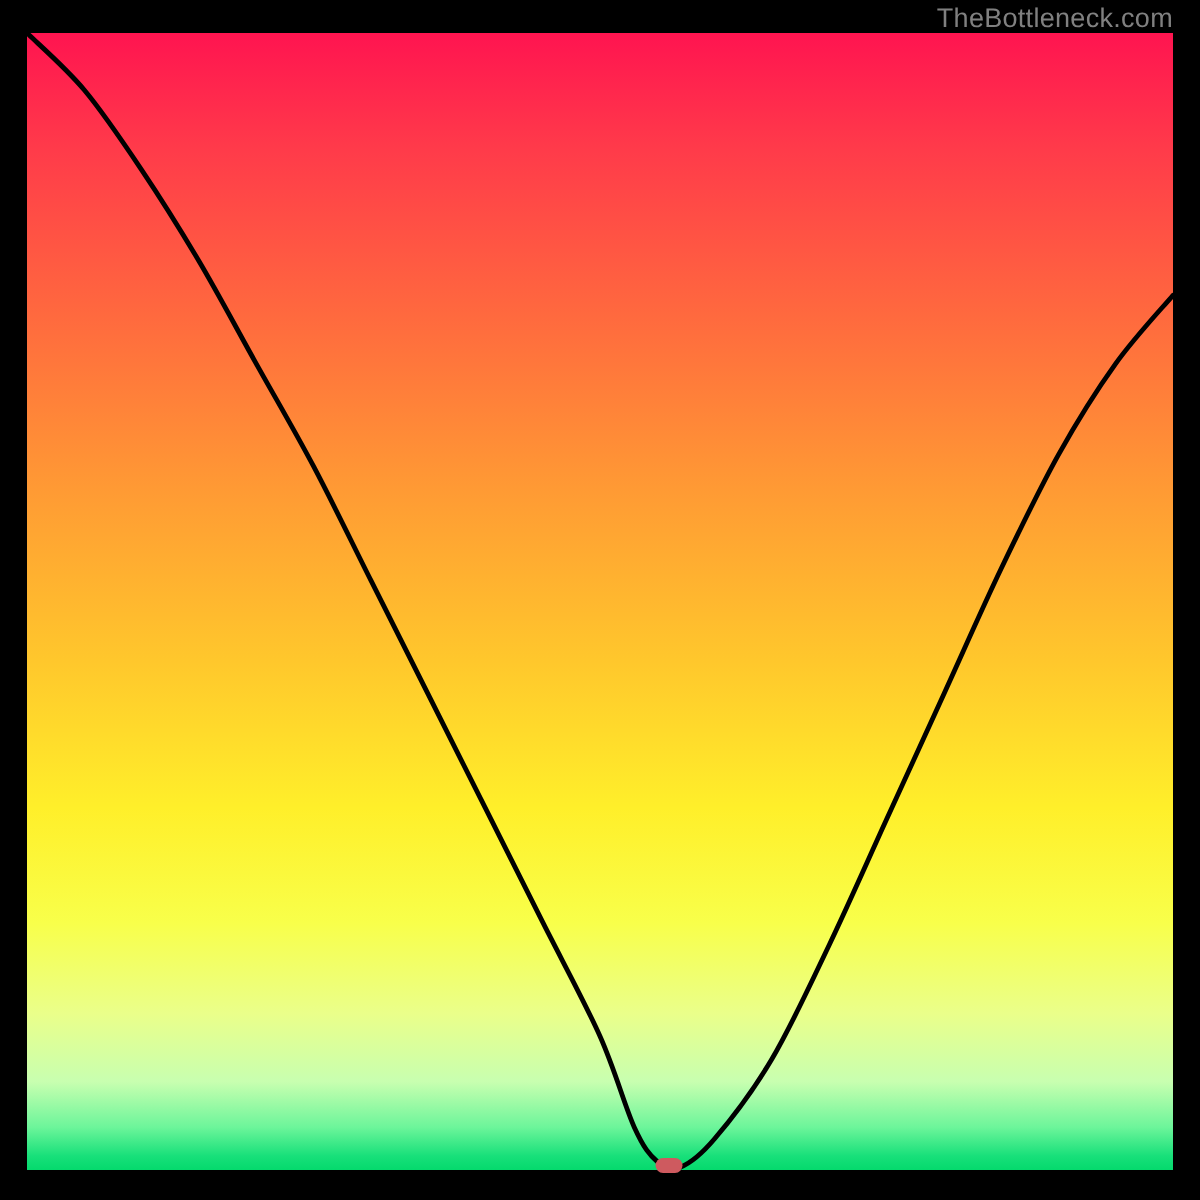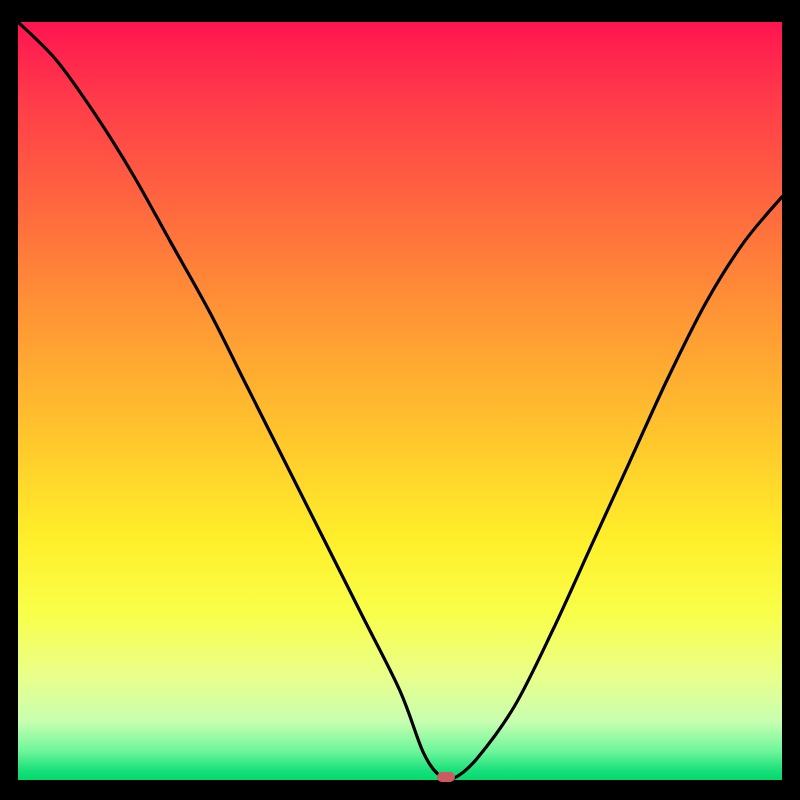--- a/index.html
+++ b/index.html
@@ -62,20 +62,21 @@
     width: 18px;
     height: 10px;
     border-radius: 5px;
     background: #ce5a5f;
   }
 </style>
 </head>
 <body>
 
 <div class="frame">
+  <div class="attribution">TheBottleneck.com</div>
 
   <div class="plot">
     <svg class="curve" viewBox="0 0 764 760" preserveAspectRatio="none">
       <path id="curve-path" d="M 0,0 C 6.366666666666667,6.333333333333333 25.46666666666667,22.79999999999999 38.2,38 C 50.93333333333334,53.20000000000001 63.66666666666667,72.20000000000005 76.4,91.20000000000005 C 89.13333333333334,110.20000000000005 101.86666666666666,130.46666666666667 114.6,152 C 127.33333333333333,173.53333333333333 140.06666666666666,197.59999999999997 152.8,220.39999999999998 C 165.53333333333336,243.2 178.26666666666668,264.73333333333335 191,288.8 C 203.73333333333332,312.8666666666667 216.46666666666667,339.4666666666667 229.2,364.8 C 241.9333333333333,390.1333333333333 254.66666666666663,415.4666666666667 267.4,440.8 C 280.1333333333333,466.1333333333333 292.8666666666667,491.46666666666664 305.6,516.8 C 318.33333333333337,542.1333333333333 331.06666666666666,567.4666666666666 343.8,592.8 C 356.53333333333336,618.1333333333333 371.81333333333333,646 382,668.8 C 392.18666666666667,691.5999999999999 398.55333333333334,715.6666666666667 404.92,729.6 C 411.2866666666667,743.5333333333333 415.10666666666674,747.9666666666667 420.20000000000005,752.4 C 425.29333333333335,756.8333333333333 429.1133333333333,758.7333333333333 435.47999999999996,756.2 C 441.84666666666664,753.6666666666667 448.2133333333333,749.2333333333333 458.4,737.2 C 468.58666666666664,725.1666666666667 483.8666666666667,705.5333333333333 496.6,684 C 509.33333333333337,662.4666666666667 522.0666666666666,634.6 534.8,608 C 547.5333333333333,581.4 560.2666666666667,552.2666666666667 573,524.4 C 585.7333333333333,496.5333333333333 598.4666666666667,468.6666666666667 611.2,440.8 C 623.9333333333334,412.93333333333334 636.6666666666666,383.8 649.4,357.2 C 662.1333333333333,330.59999999999997 674.8666666666667,304 687.6,281.2 C 700.3333333333334,258.4 713.0666666666666,238.13333333333333 725.8,220.39999999999998 C 738.5333333333333,202.66666666666663 757.6333333333333,182.39999999999995 764,174.79999999999995" fill="none" stroke="#000" stroke-width="3.2" stroke-linecap="round" stroke-linejoin="round"></path>
 
       <line x1="0" y1="759" x2="764" y2="759" stroke="#000" stroke-width="2"></line>
     </svg>
     <div id="min-marker" class="minmarker" style="left: 418.84px; top: 750.2px;"></div>
   </div>
 </div>

